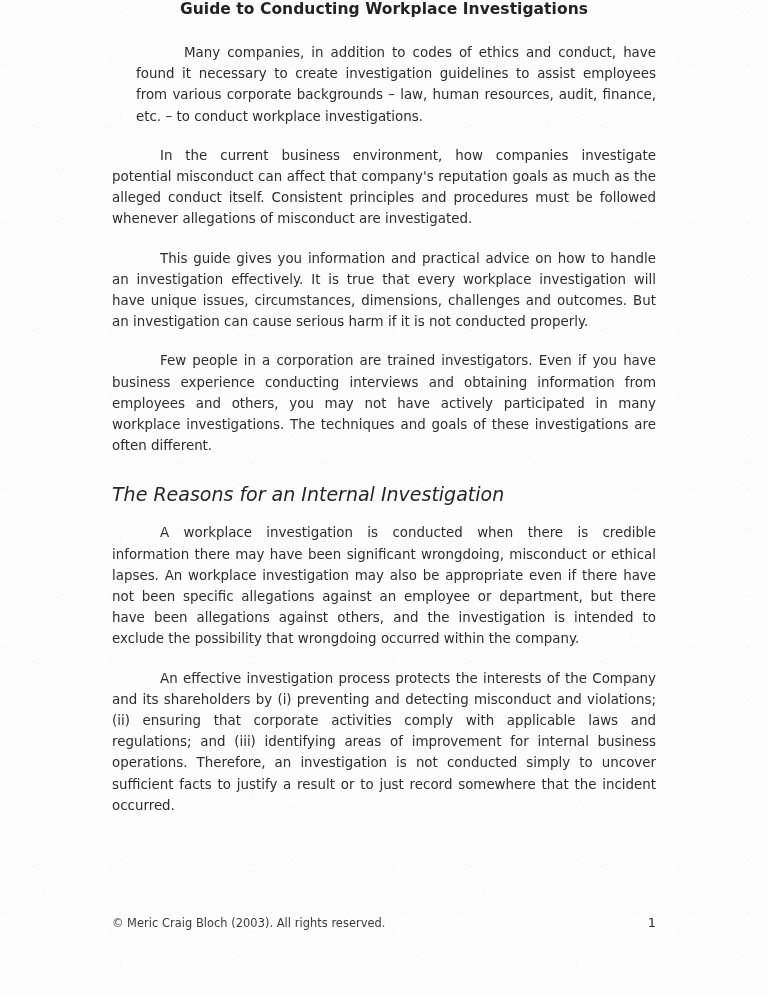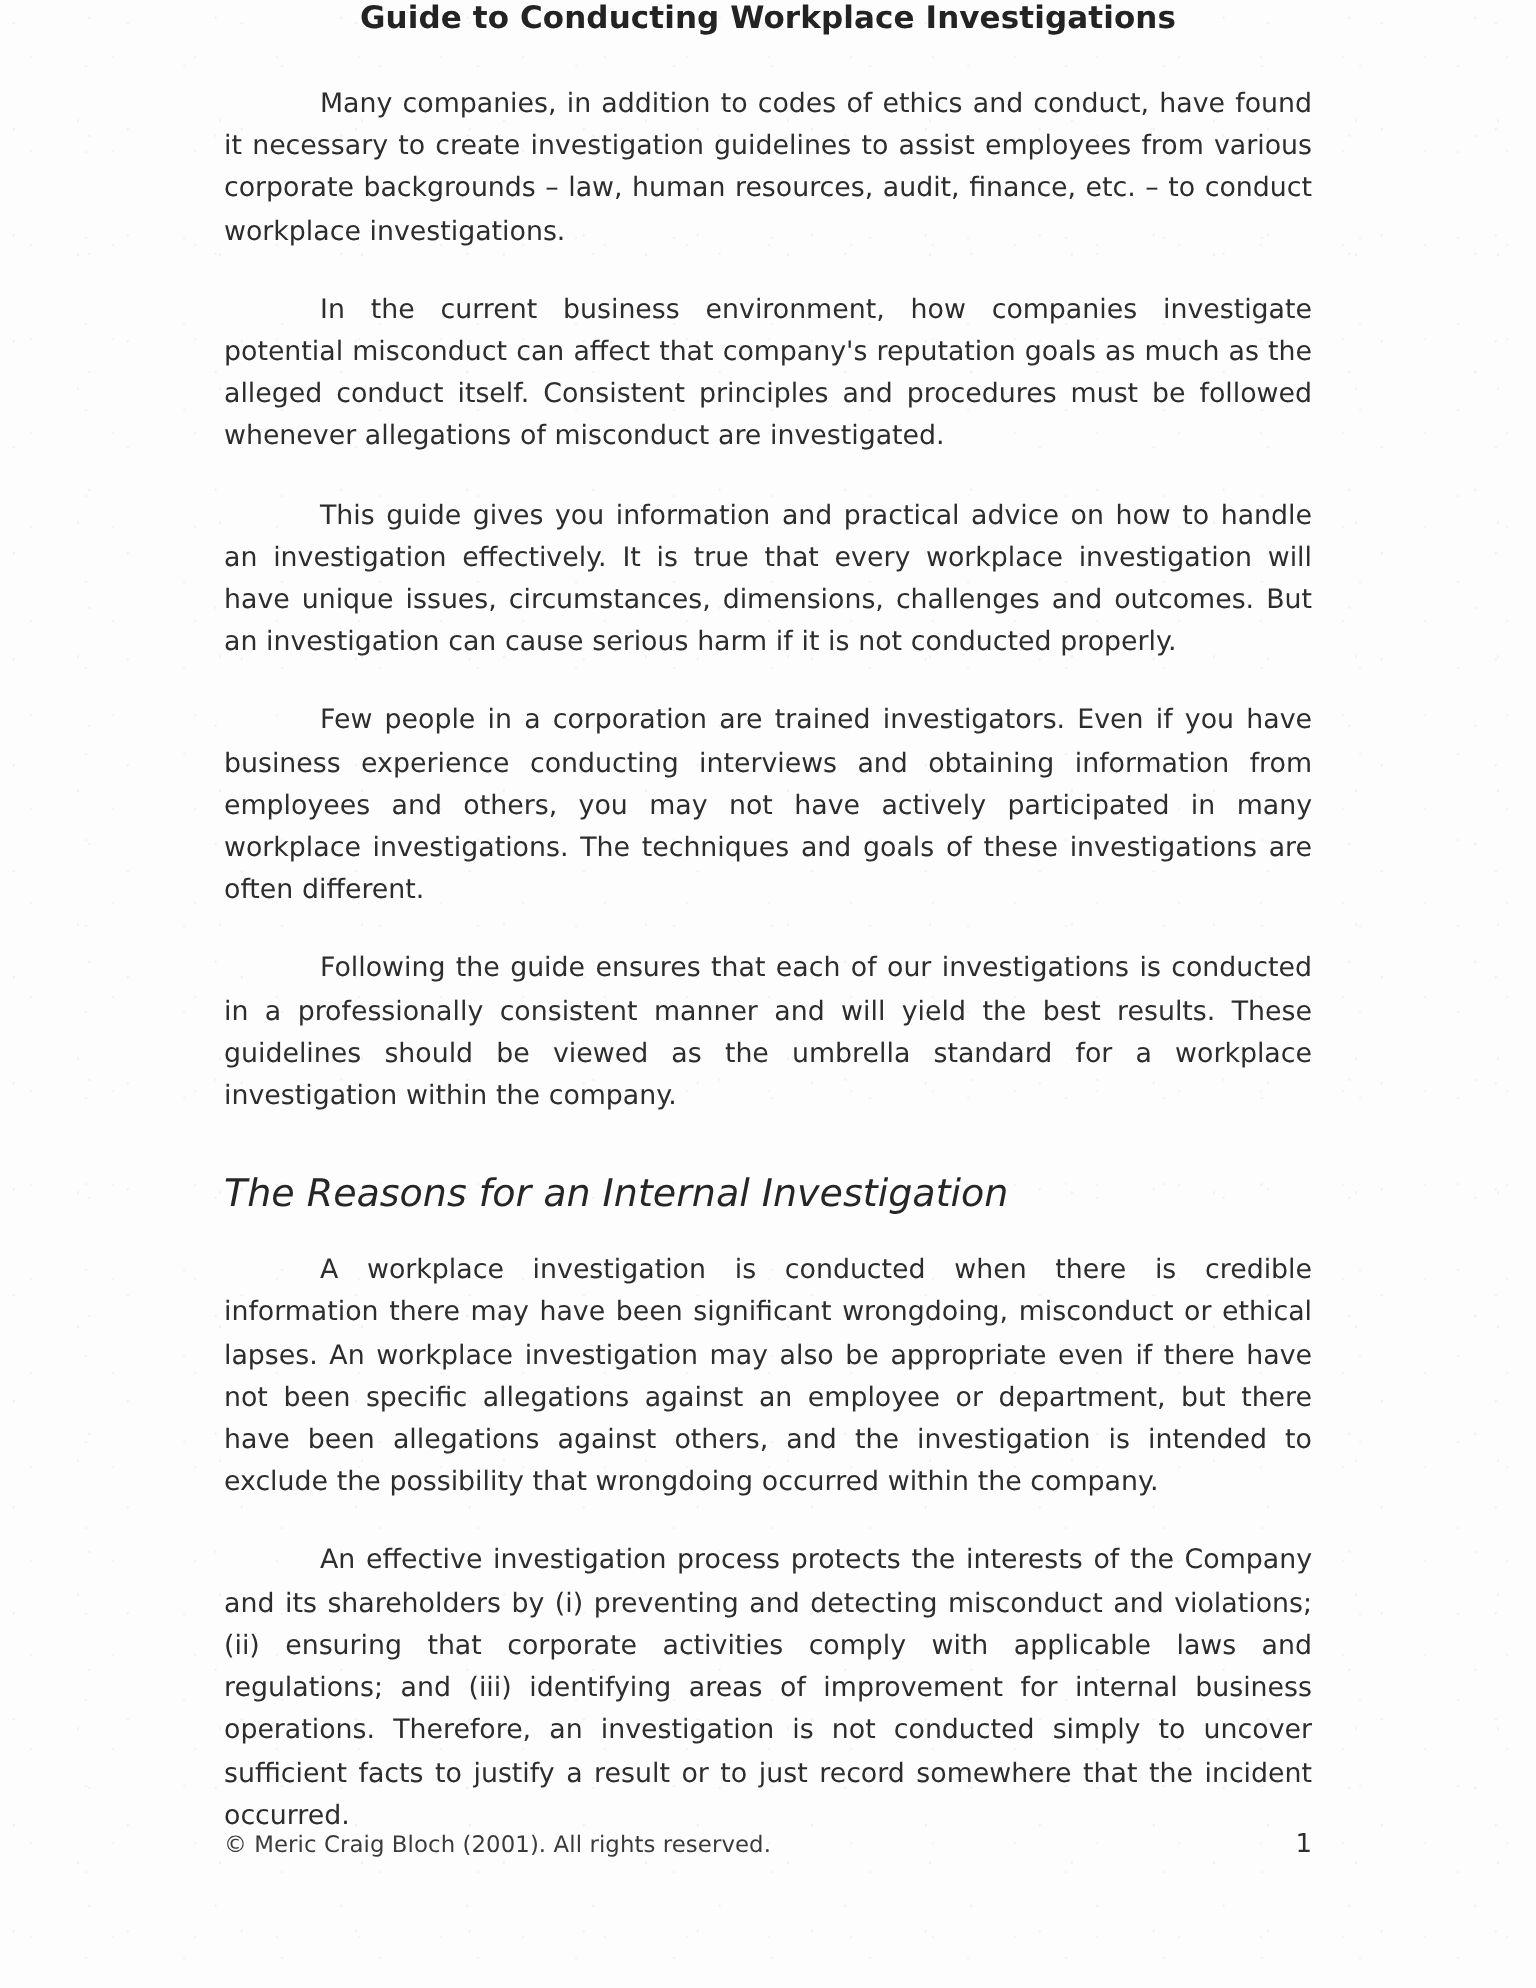--- a/index.html
+++ b/index.html
@@ -61,20 +61,21 @@
     font-size: 13.4px;
     line-height: 21.2px;
     text-align: justify;
     text-indent: 48px;
     color: #2d2d2d;
     word-spacing: 0.1px;
   }
 
   .para.first {
     padding-top: 24px;
+    margin-left: 24px;
   }
 
   .section-heading {
     margin: 0;
     padding-top: 27px;
     font-size: 19px;
     font-style: italic;
     font-weight: normal;
     text-align: left;
     color: #262626;
@@ -115,28 +116,27 @@
     <h1 class="doc-title">Guide to Conducting Workplace Investigations</h1>
 
     <p class="para first">Many companies, in addition to codes of ethics and conduct, have found it necessary to create investigation guidelines to assist employees from various corporate backgrounds – law, human resources, audit, finance, etc. – to conduct workplace investigations.</p>
 
     <p class="para">In the current business environment, how companies investigate potential misconduct can affect that company's reputation goals as much as the alleged conduct itself.  Consistent principles and procedures must be followed whenever allegations of misconduct are investigated.</p>
 
     <p class="para">This guide gives you information and practical advice on how to handle an investigation effectively.  It is true that every workplace investigation will have unique issues, circumstances, dimensions, challenges and outcomes.  But an investigation can cause serious harm if it is not conducted properly.</p>
 
     <p class="para">Few people in a corporation are trained investigators.  Even if you have business experience conducting interviews and obtaining information from employees and others, you may not have actively participated in many workplace investigations.  The techniques and goals of these investigations are often different.</p>
 
-    <p class="para">Following the guide ensures that each of our investigations is conducted in a professionally consistent manner and will yield the best results.  These guidelines should be viewed as the umbrella standard for a workplace investigation within the company.</p>
 
     <h2 class="section-heading">The Reasons for an Internal Investigation</h2>
 
     <p class="para">A workplace investigation is conducted when there is credible information there may have been significant wrongdoing, misconduct or ethical lapses.  An workplace investigation may also be appropriate even if there have not been specific allegations against an employee or department, but there have been allegations against others, and the investigation is intended to exclude the possibility that wrongdoing occurred within the company.</p>
 
     <p class="para">An effective investigation process protects the interests of the Company and its shareholders by (i) preventing and detecting misconduct and violations; (ii) ensuring that corporate activities comply with applicable laws and regulations; and (iii) identifying areas of improvement for internal business operations.  Therefore, an investigation is not conducted simply to uncover sufficient facts to justify a result or to just record somewhere that the incident occurred.</p>
 
   </div>
 
   <div class="footer">
-    <span class="copyright">© Meric Craig Bloch (2001).  All rights reserved.</span>
+    <span class="copyright">© Meric Craig Bloch (2003).  All rights reserved.</span>
     <span class="page-number">1</span>
   </div>
 
 </div>
 
 </body></html>

